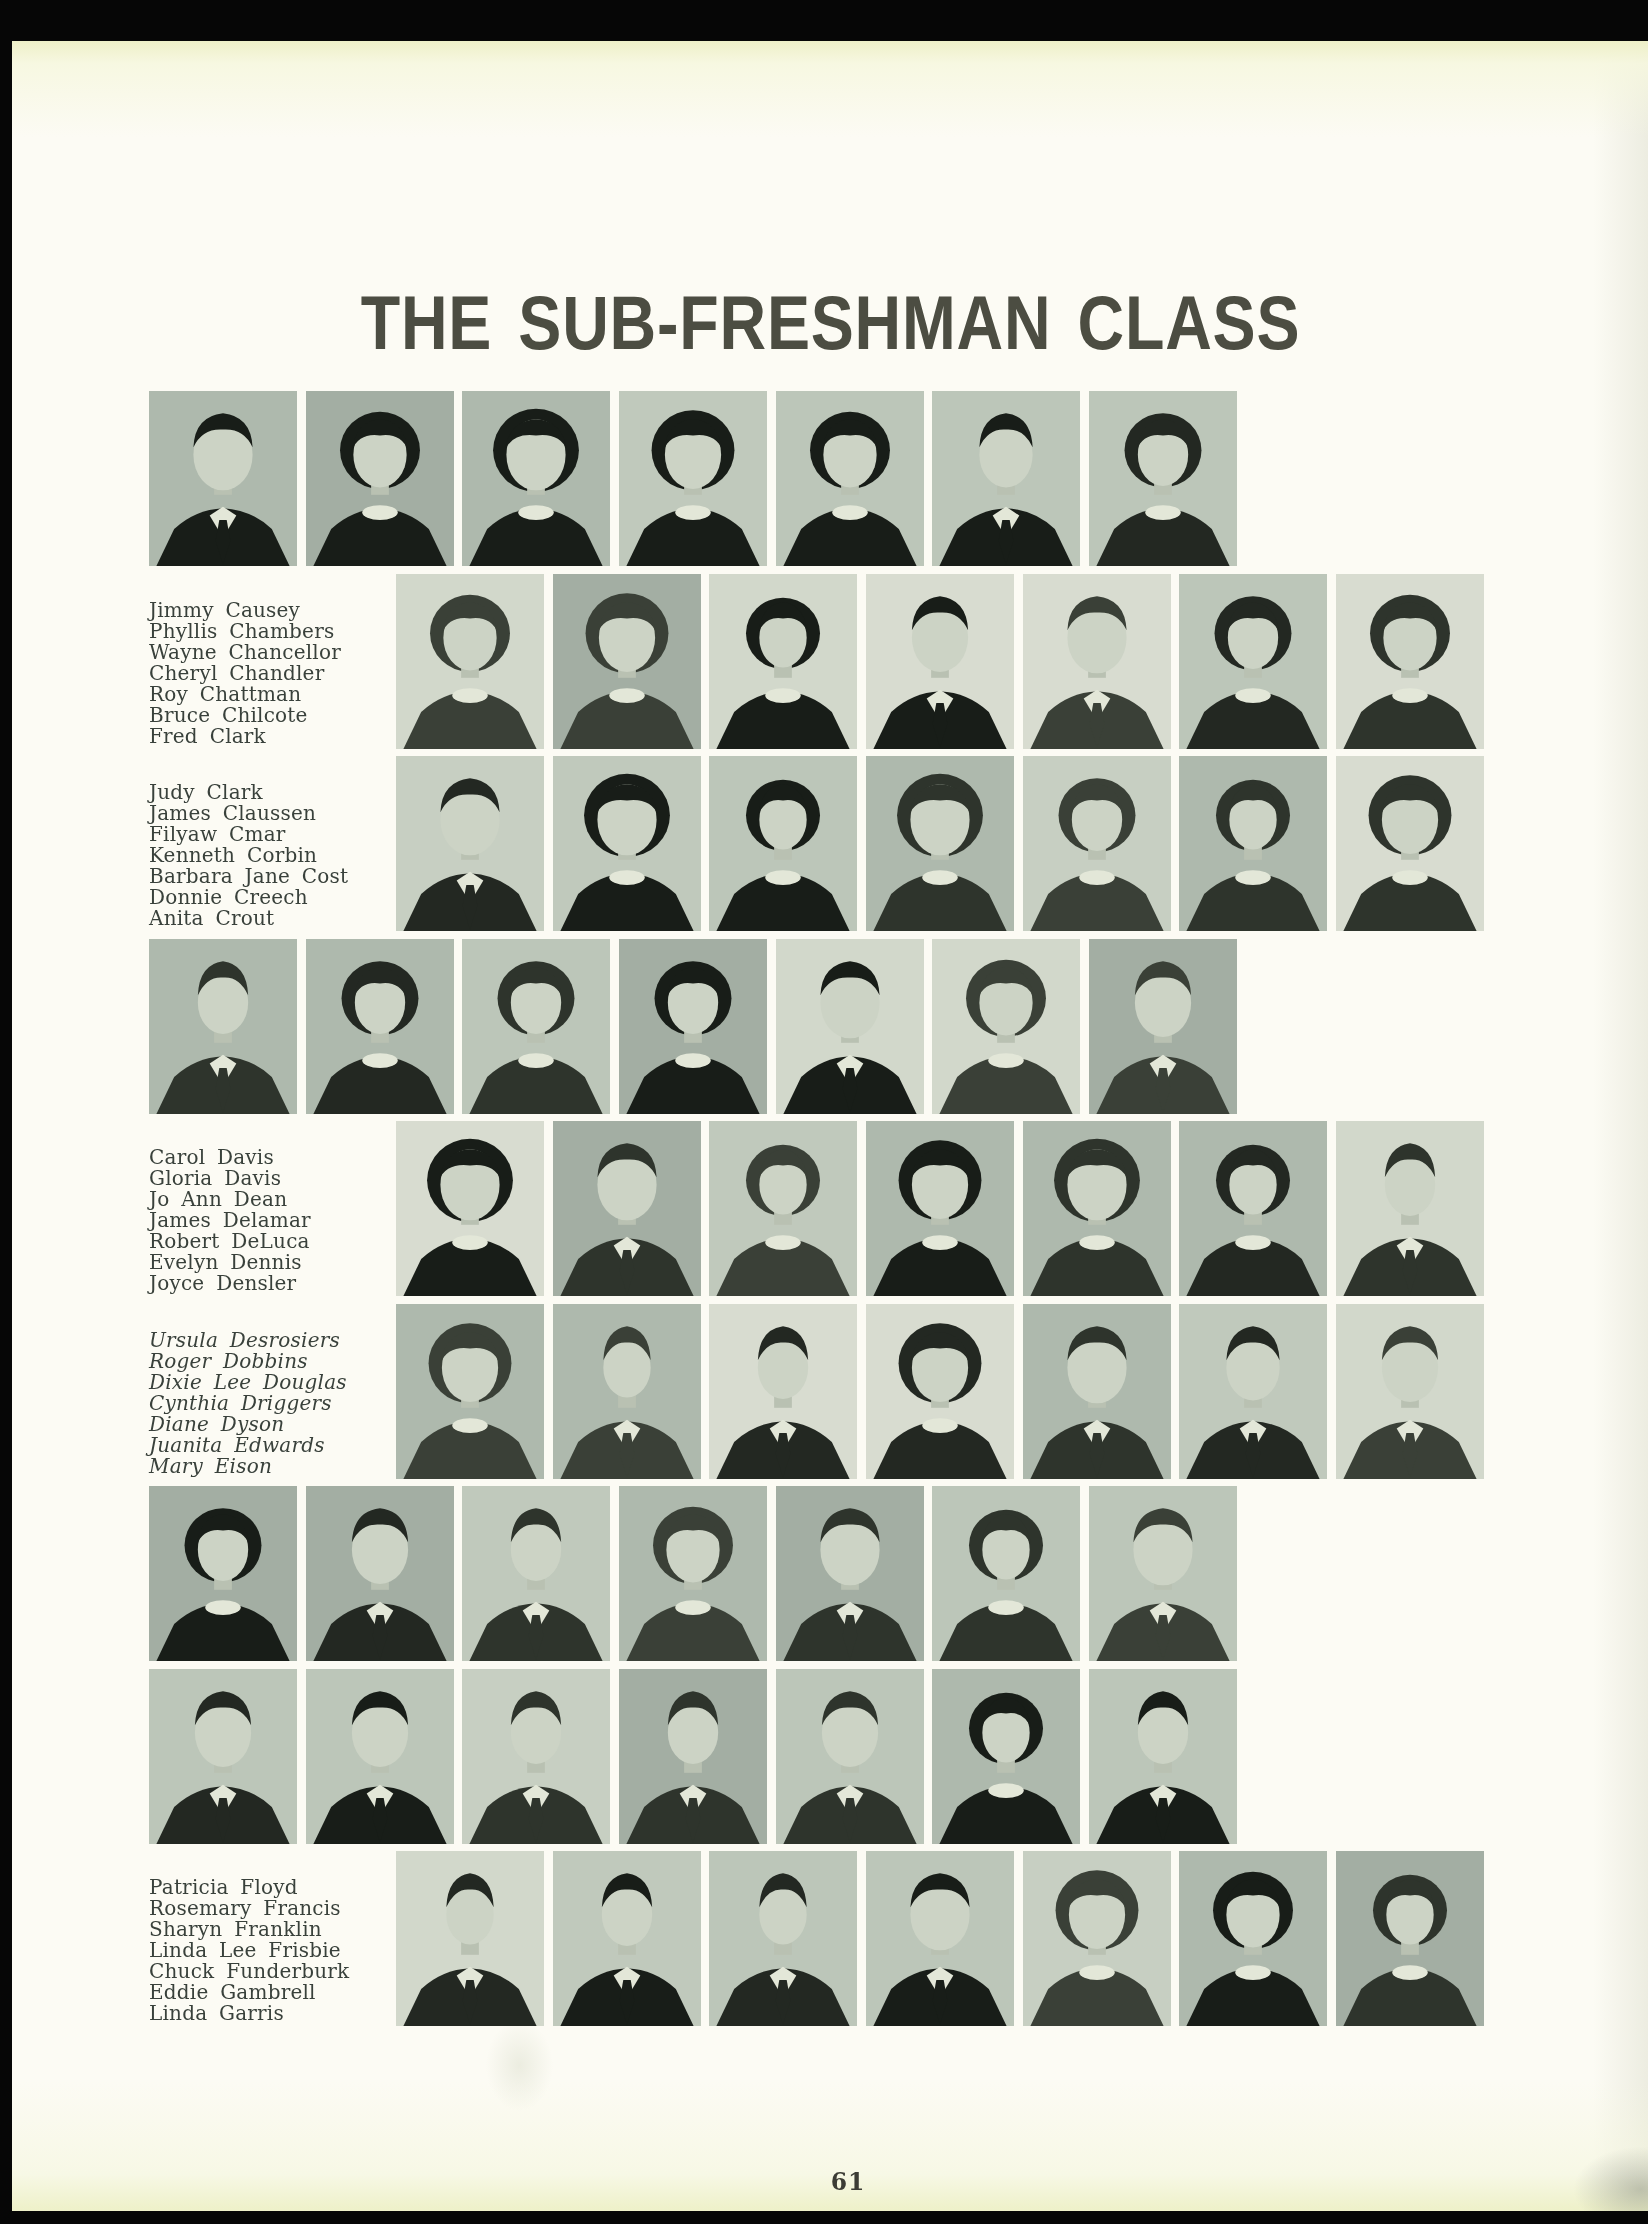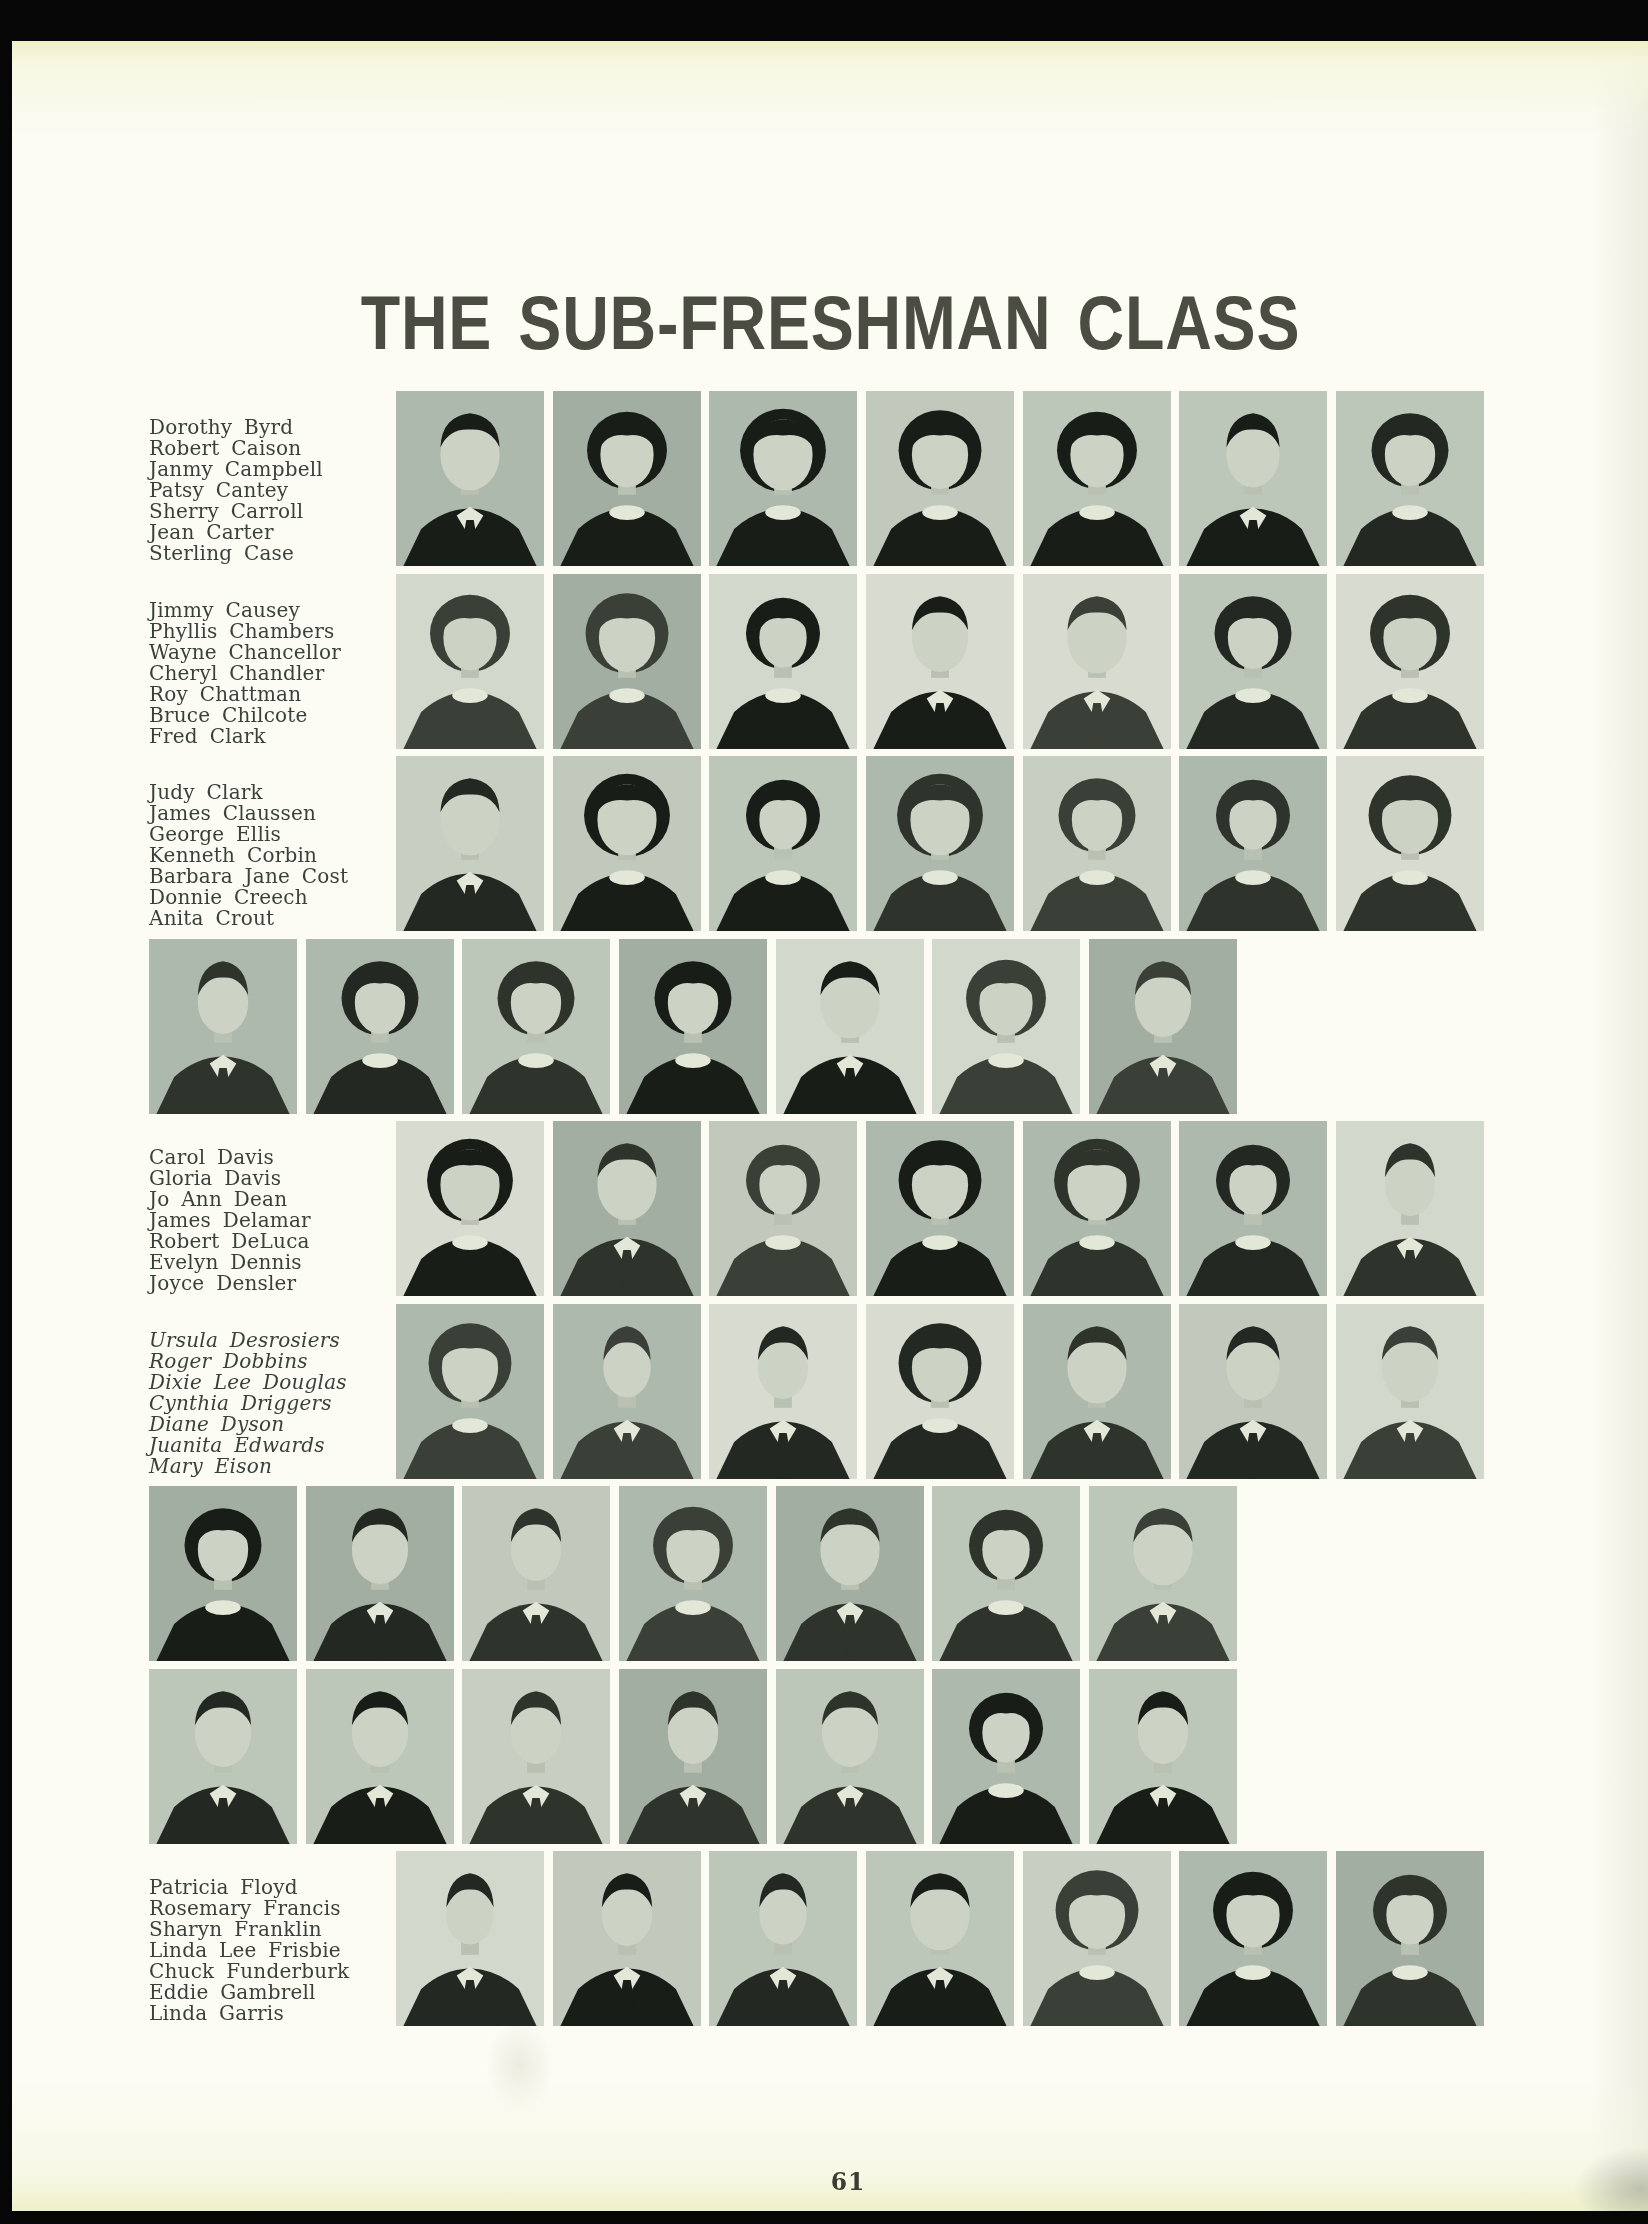--- a/index.html
+++ b/index.html
@@ -47,29 +47,20 @@
     font-weight:bold;font-size:23.5px;color:#3c3c35;letter-spacing:0.9px;
   }
 </style>
 </head>
 <body>
 
 <div class="page">
   <h1 class="title">THE SUB-FRESHMAN CLASS</h1>
   <div>
       <div class="row" style="top: 350px;">
-        <div class="names">
-          <div class="name">Dorothy Byrd</div>
-          <div class="name">Robert Caison</div>
-          <div class="name">Janmy Campbell</div>
-          <div class="name">Patsy Cantey</div>
-          <div class="name">Sherry Carroll</div>
-          <div class="name">Jean Carter</div>
-          <div class="name">Sterling Case</div>
-        </div>
         <div class="photos">
           <div class="photo" style="background: rgb(174, 185, 173);">
             <svg viewBox="0 0 100 118" preserveAspectRatio="none">
               <path d="M5,118 L17,93 Q31,80 50,79 Q69,80 83,93 L95,118 Z" fill="#181d18"></path>
               <rect x="44" y="56" width="12" height="14" fill="#b9c1b2"></rect>
               <ellipse cx="50" cy="43" rx="20" ry="24" fill="#ccd3c5"></ellipse>
               <path d="M30,38 Q31,17 50,15 Q69,17 70,38 Q64,25 50,26 Q36,25 30,38 Z" fill="#181d18"></path>
               <polygon points="41,84 50,78 59,84 50,99" fill="#e3e7d8"></polygon>
               <polygon points="47.5,87 52.5,87 55,101 50,117 45,101" fill="#181d18"></polygon>
             </svg>
@@ -216,21 +207,21 @@
               <path d="M31,40 Q34,20 50,19 Q66,20 69,40 Q64,28 50,30 Q36,28 31,40 Z" fill="#2e342c"></path>
               <ellipse cx="50" cy="82" rx="12" ry="5" fill="#e3e7d8"></ellipse>
             </svg>
           </div>
         </div>
       </div>
       <div class="row" style="top: 715px;">
         <div class="names">
           <div class="name">Judy Clark</div>
           <div class="name">James Claussen</div>
-          <div class="name">George Ellis</div>
+          <div class="name">Filyaw Cmar</div>
           <div class="name">Kenneth Corbin</div>
           <div class="name">Barbara Jane Cost</div>
           <div class="name">Donnie Creech</div>
           <div class="name">Anita Crout</div>
         </div>
         <div class="photos">
           <div class="photo" style="background: rgb(199, 207, 194);">
             <svg viewBox="0 0 100 118" preserveAspectRatio="none">
               <path d="M5,118 L17,93 Q31,80 50,79 Q69,80 83,93 L95,118 Z" fill="#232822"></path>
               <rect x="44" y="56" width="12" height="14" fill="#b9c1b2"></rect>

